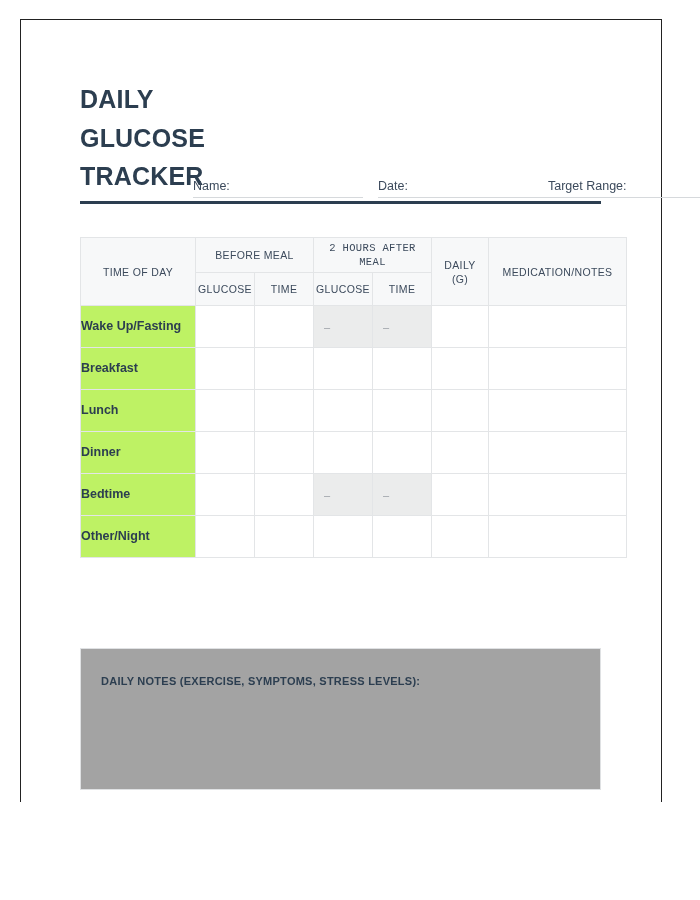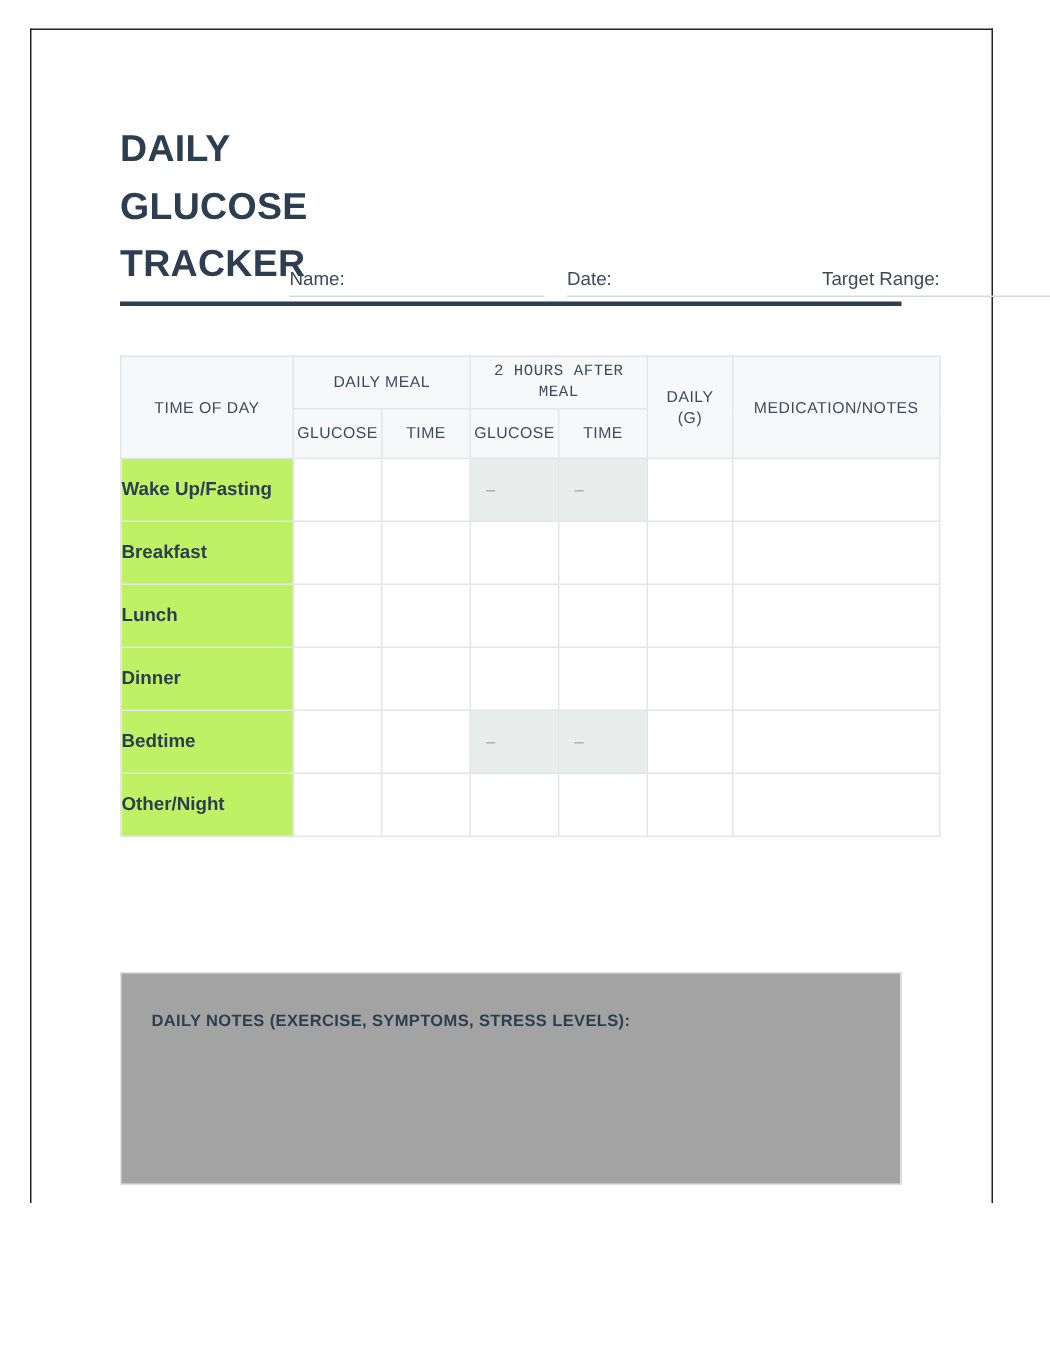--- a/index.html
+++ b/index.html
@@ -207,21 +207,21 @@
     </div>
   </div>
 
   <div class="rule-heavy"></div>
 
   <div class="tracker-wrap">
     <table class="tracker">
       <thead>
         <tr>
           <th class="h-timeofday" rowspan="2">TIME OF DAY</th>
-          <th class="h-beforemeal" colspan="2">DAILY MEAL</th>
+          <th class="h-beforemeal" colspan="2">BEFORE MEAL</th>
           <th class="h-aftermeal" colspan="2">2 HOURS AFTER MEAL</th>
           <th class="h-carbs" rowspan="2">
             <span>DAILY</span><br>
             <span>(G)</span>
           </th>
           <th class="h-notes" rowspan="2">MEDICATION/NOTES</th>
         </tr>
         <tr>
           <th class="sub sub-glucose-1">GLUCOSE</th>
           <th class="sub sub-time-1">TIME</th>

